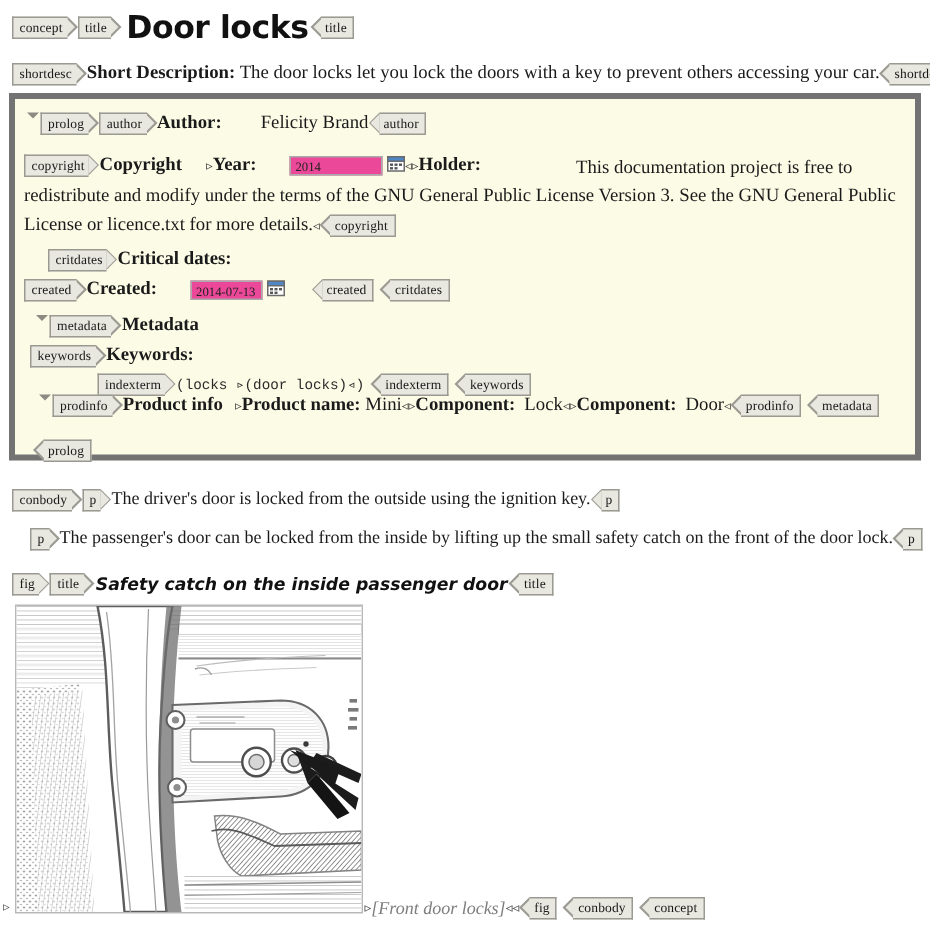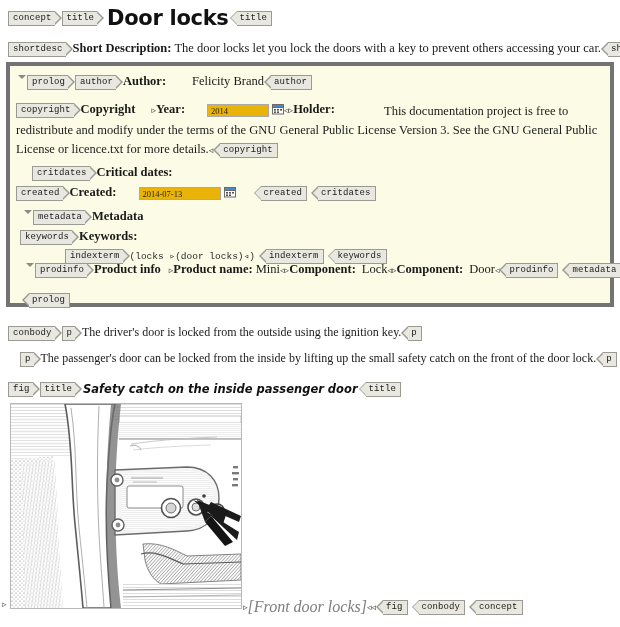--- a/index.html
+++ b/index.html
@@ -16,21 +16,21 @@
     width: 620px;
     height: 627px;
     background: #fff;
     padding: 0;
   }
 
   
   .tag {
     display: inline-block;
     position: relative;
-    font-family: Liberation Mono, monospace;
+    font-family: Liberation Serif, serif;
     font-size: 9px;
     line-height: 11px;
     color: #1a1a1a;
     background: #e8e8e0;
     border: 1px solid #9a9a92;
     padding: 1px 4px 1px 4px;
     vertical-align: middle;
     white-space: nowrap;
     letter-spacing: 0.1px;
   }
@@ -139,21 +139,21 @@
     width: 608px; height: 245px;
     background: #fbfbe6;
     border: 4px solid #737373;
   }
   #prolog-panel .row { position: absolute; font-size: 12.5px; color: #1a1a1a; }
 
   
   .txtfield {
     display: inline-block;
     border: 1px solid #a9a9a9;
-    background: #eab308;
+    background: #ec4899;
     font-family: "Liberation Serif", serif;
     font-size: 8.5px;
     color: #222;
     padding: 1px 3px;
     vertical-align: middle;
     height: 13px;
     line-height: 11px;
   }
   .calbtn {
     display: inline-block;
@@ -207,21 +207,21 @@
 
   #fig-footer {
     position: absolute;
     left: 243px; top: 598px;
     font-size: 11px;
     white-space: nowrap;
   }
   .fig-caption {
     font-family: "Liberation Serif", serif;
     font-style: italic;
-    font-size: 16px;
+    font-size: 12px;
     color: #7e7e7e;
     vertical-align: middle;
   }
   .leftmark {
     position: absolute;
     left: 2px; top: 600px;
     font-size: 9px; color: #555;
   }
 </style>
 </head>
@@ -257,21 +257,21 @@
 
     <div style="position:absolute; left:6px; top:36px; width:596px; font-size:12.5px; line-height:19px; color:#1a1a1a;">
       <span style="display:inline-block; width:368px; height:1px;"></span><span>This documentation project is free to redistribute and modify under the terms of the GNU General Public License Version 3. See the GNU General Public License or licence.txt for more details.</span><span class="bmark">◃</span><span class="tag close">copyright</span>
     </div>
 
     <div class="row line" style="left:6px; top:99px;padding-left:16px;">
       <span class="tag open">critdates</span><span class="lbl">Critical dates:</span>
     </div>
 
     <div class="row line" style="left:6px; top:119px;">
-      <span class="tag open">created</span><span class="lbl">Created:</span><span style="display:inline-block;width:22px;"></span><span class="txtfield" style="width:82px;">2014-07-13</span><span class="calbtn"><svg width="12" height="12" viewBox="0 0 12 12">
+      <span class="tag open">created</span><span class="lbl">Created:</span><span style="display:inline-block;width:22px;"></span><span class="txtfield" style="width:48px;">2014-07-13</span><span class="calbtn"><svg width="12" height="12" viewBox="0 0 12 12">
             <rect x="0.5" y="1.5" width="11" height="9.5" fill="#ffffff" stroke="#6b6b6b" stroke-width="1"></rect>
             <rect x="0.5" y="1.5" width="11" height="3" fill="#4f86c6" stroke="#6b6b6b" stroke-width="1"></rect>
             <rect x="2" y="6" width="2" height="1.6" fill="#555"></rect>
             <rect x="5" y="6" width="2" height="1.6" fill="#555"></rect>
             <rect x="8" y="6" width="2" height="1.6" fill="#555"></rect>
             <rect x="2" y="8.4" width="2" height="1.6" fill="#555"></rect>
             <rect x="5" y="8.4" width="2" height="1.6" fill="#555"></rect>
           </svg></span><span style="display:inline-block;width:18px;"></span><span class="tag close">created</span><span style="display:inline-block;width:4px;"></span><span class="tag close">critdates</span>
     </div>
 

